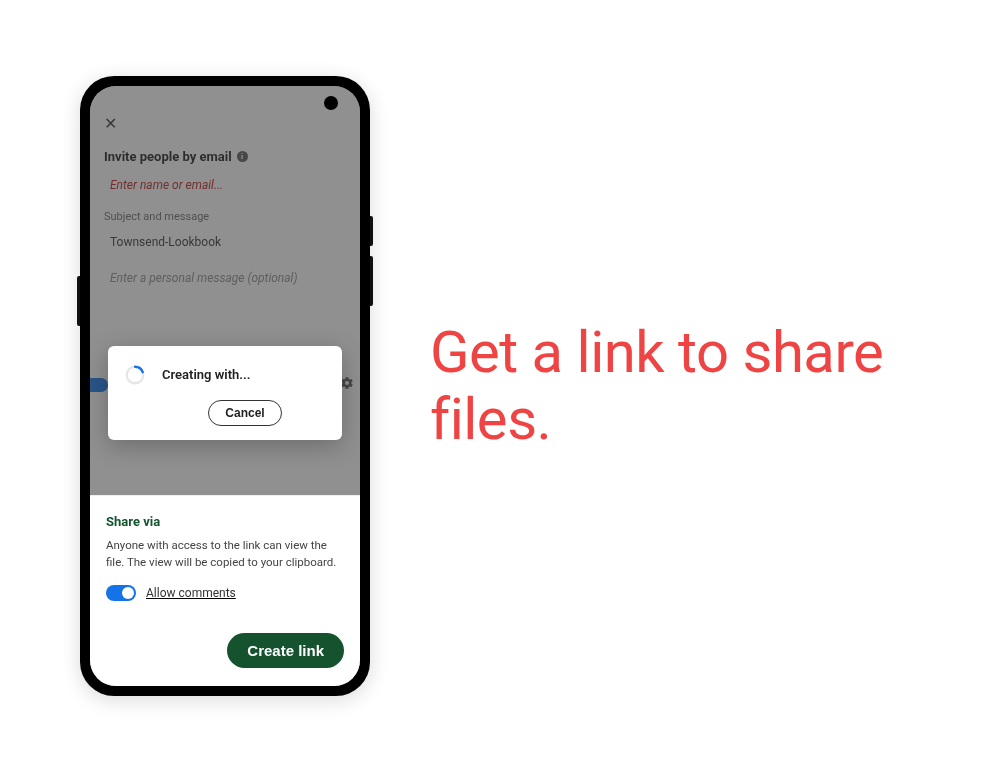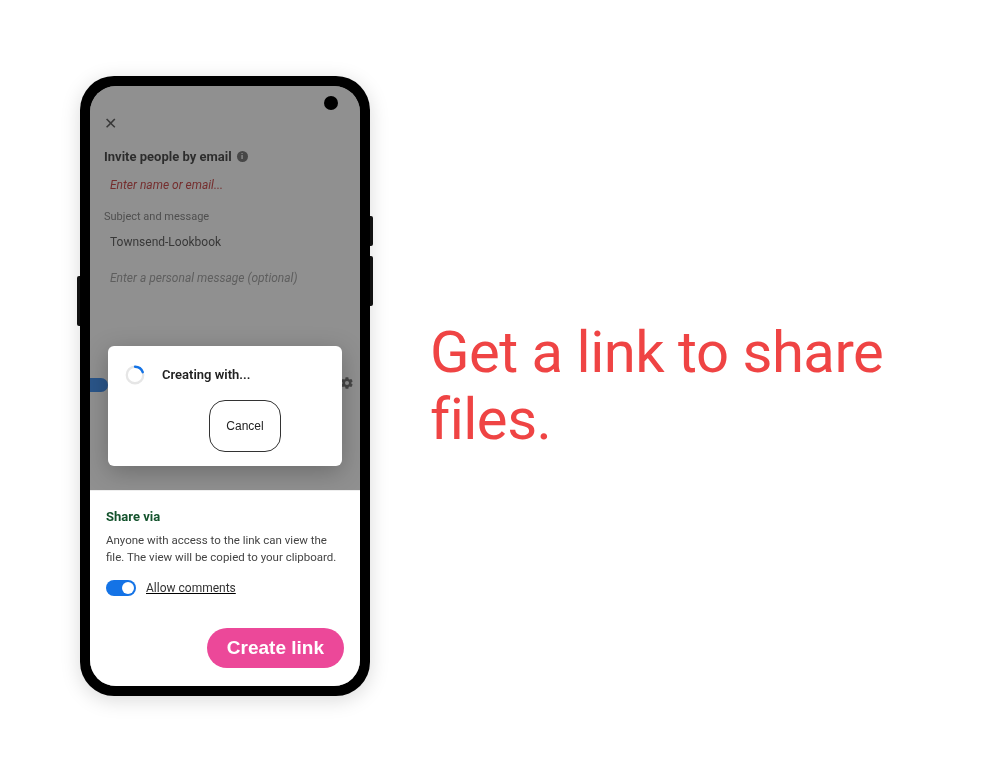--- a/index.html
+++ b/index.html
@@ -180,22 +180,22 @@
     .dialog-actions {
       display: flex;
       justify-content: center;
       padding-left: 40px;
     }
     .cancel-btn {
       border: 1.5px solid #333;
       background: #fff;
       color: #222;
       font-size: 12px;
-      font-weight: 400;
-      padding: 18px 16px;
+      font-weight: 700;
+      padding: 5px 16px;
       border-radius: 16px;
       cursor: pointer;
     }
     
     .sheet {
       position: absolute;
       left: 0; right: 0; bottom: 0;
       background: #fff;
       padding: 18px 16px 18px 16px;
       z-index: 20;
@@ -238,24 +238,24 @@
     }
     .allow-label {
       font-size: 12px;
       color: #333;
     }
     .sheet-actions {
       display: flex;
       justify-content: flex-end;
     }
     .create-btn {
-      background: #ec4899;
+      background: #14532d;
       color: #fff;
       border: none;
-      font-size: 19px;
+      font-size: 15px;
       font-weight: 700;
       padding: 9px 20px;
       border-radius: 20px;
       cursor: pointer;
     }
     
     .headline {
       font-size: 58px;
       font-weight: 400;
       color: #ef4444;

